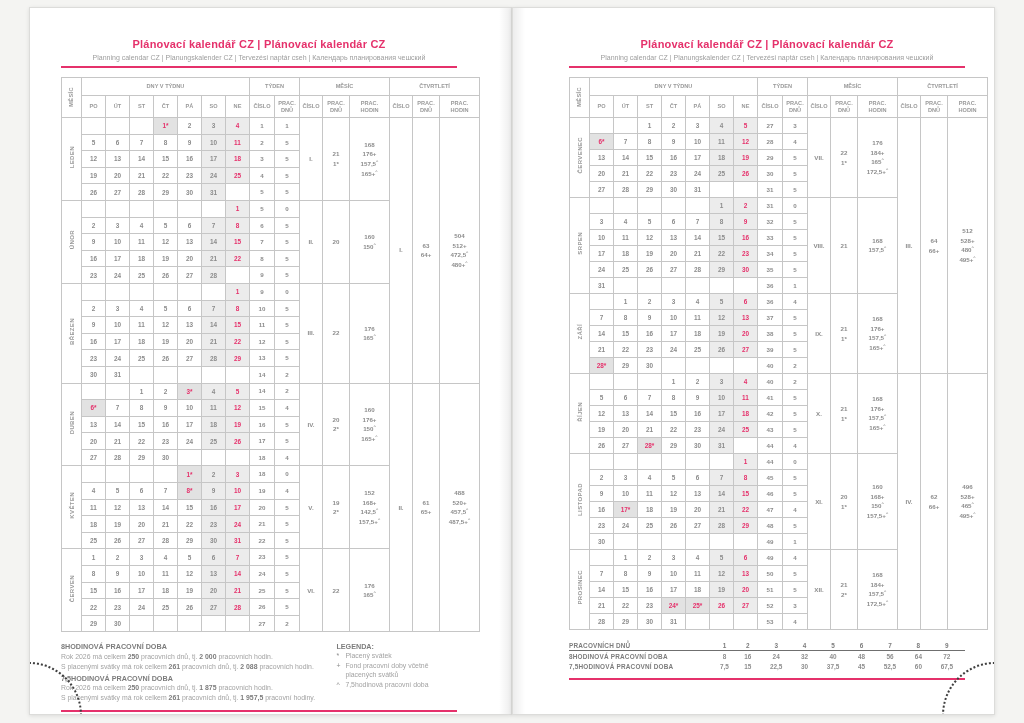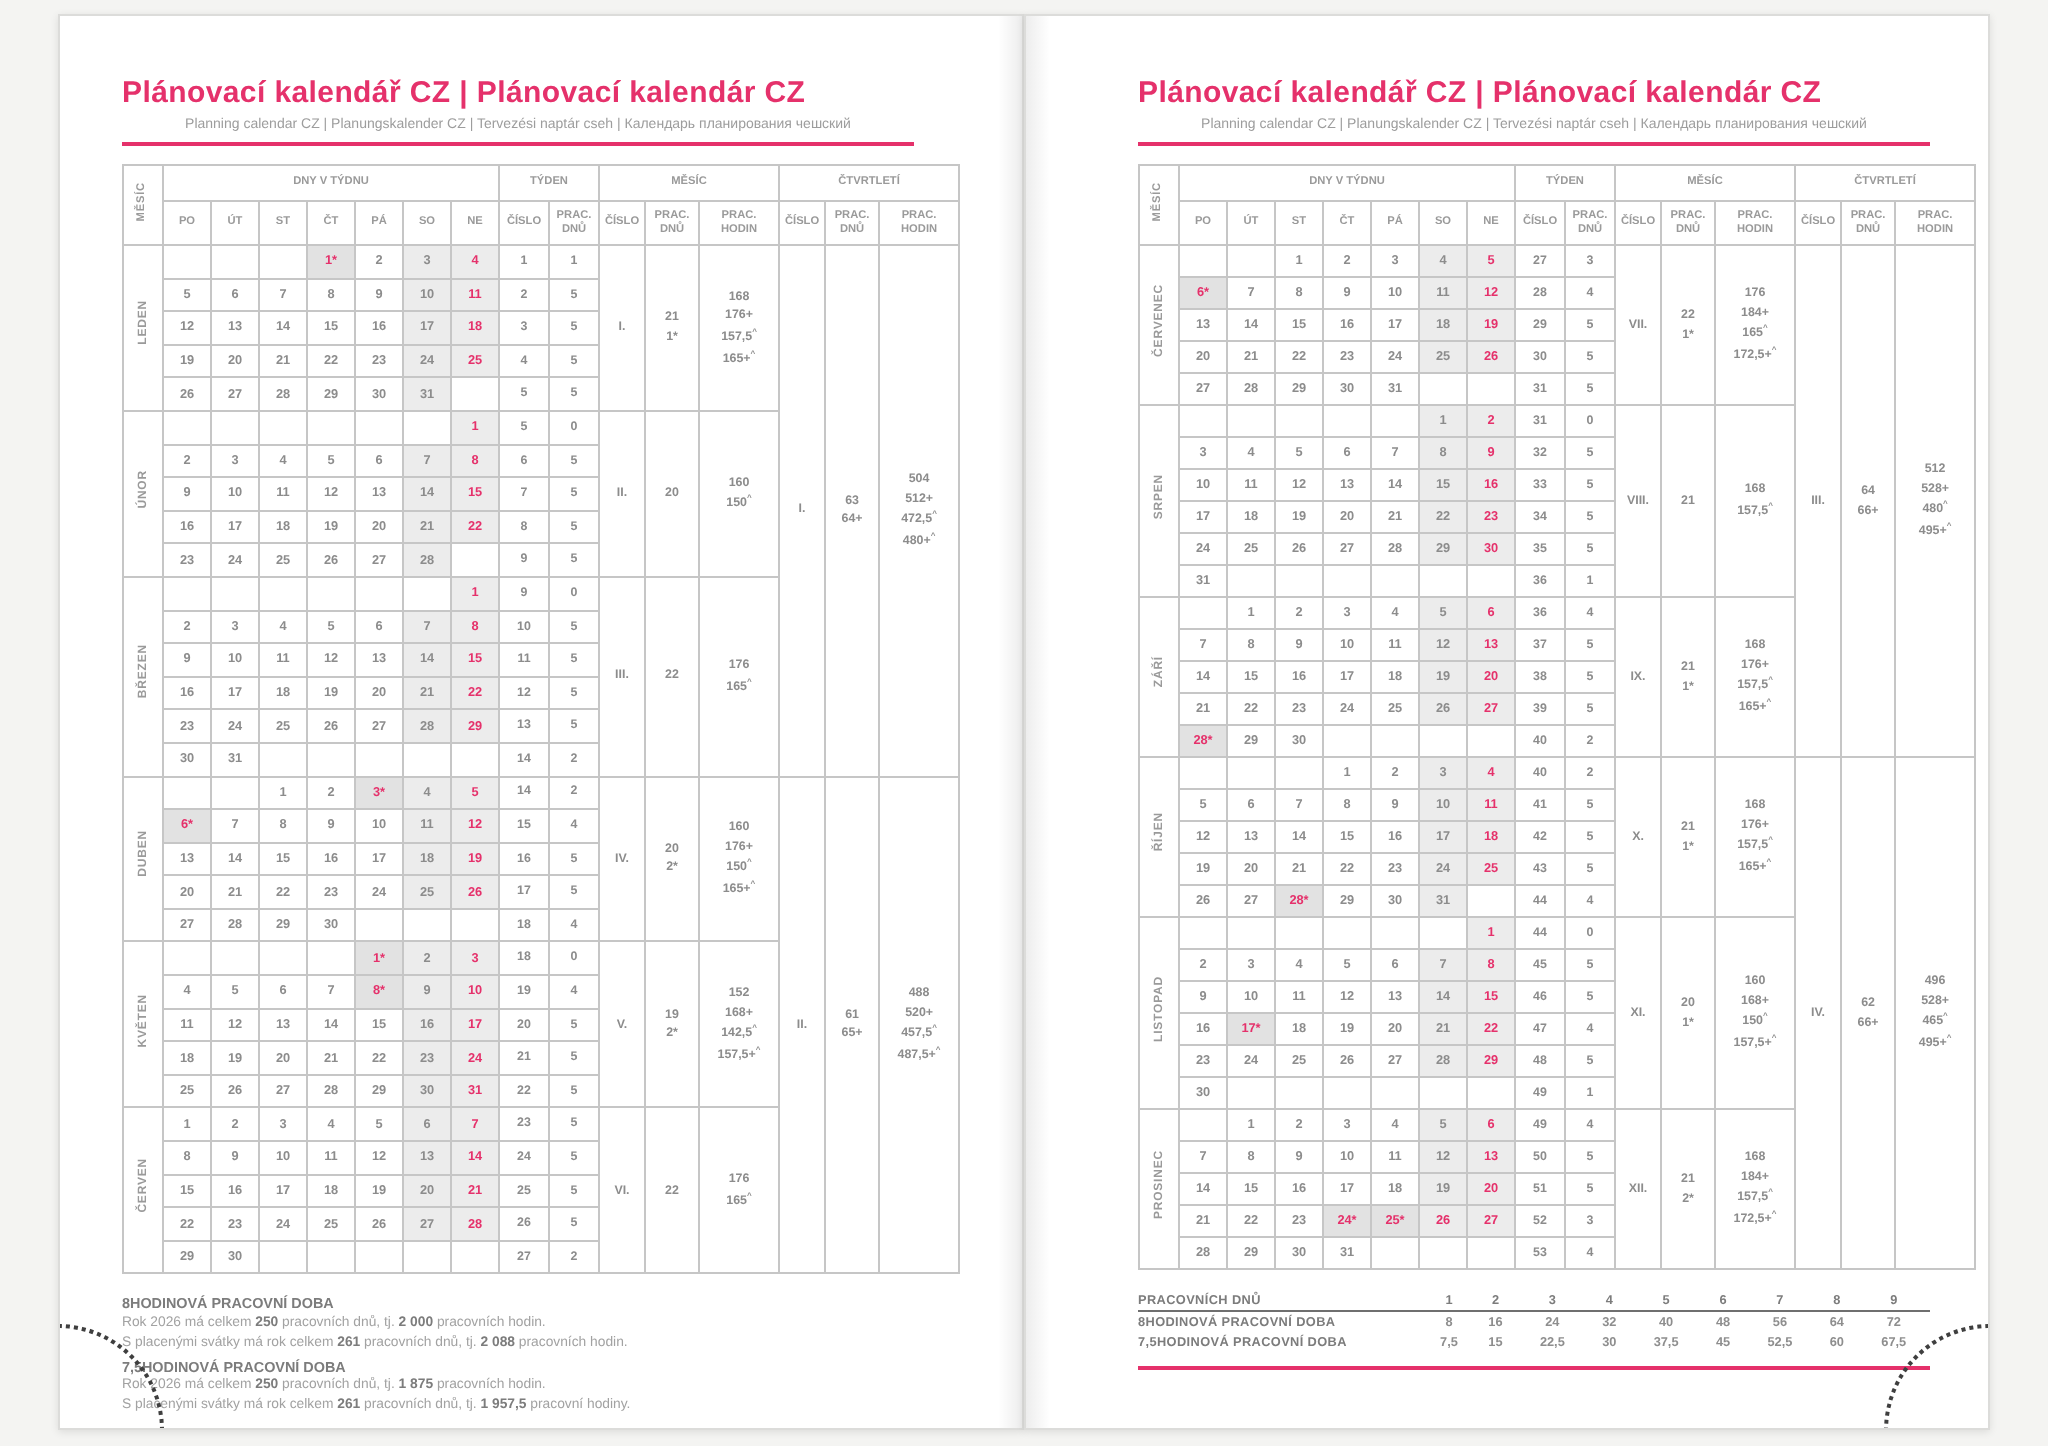--- a/index.html
+++ b/index.html
@@ -5,21 +5,21 @@
   html,body{margin:0;padding:0}
   body{width:1024px;height:723px;position:relative;background:#f4f4f2;font-family:"Liberation Sans",sans-serif;overflow:hidden}
   .page{position:absolute;top:7px;height:708px;width:483px;background:#fff;border:1px solid #dcdcda;box-shadow:0 1px 4px rgba(0,0,0,.10);overflow:hidden;box-sizing:border-box}
   #pageL{left:29px}
   #pageR{left:512px}
   #pageL::after{content:'';position:absolute;right:0;top:0;bottom:0;width:12px;background:linear-gradient(to left,rgba(0,0,0,.07),rgba(0,0,0,0))}
   #pageR::before{content:'';position:absolute;left:0;top:0;bottom:0;width:12px;background:linear-gradient(to right,rgba(0,0,0,.07),rgba(0,0,0,0))}
   .content{padding-top:30px}
   #pageL .content{margin:0 54px 0 31px}
   #pageR .content{margin:0 29px 0 56px}
-  .title{text-align:left;font-size:15px;font-weight:bold;color:#e5316b;letter-spacing:.2px}
+  .title{text-align:center;font-size:11px;font-weight:bold;color:#e5316b;letter-spacing:.2px}
   .subtitle{text-align:center;font-size:7px;color:#9d9d9d;margin-top:4px}
   .rule{height:2px;background:#e5316b;margin-top:5px}
   table.cal{width:100%;border-collapse:collapse;table-layout:fixed;margin-top:9px}
   table.cal th,table.cal td{border:1px solid #c6c6c6;text-align:center;vertical-align:middle;padding:0;overflow:hidden}
   table.cal thead th{font-size:5.6px;font-weight:bold;color:#9a9a9a;line-height:1.25;padding:2px 0}
   table.cal thead tr:first-child th{height:13px}
   table.cal thead tr:last-child th{height:17px}
   th.mes span{writing-mode:vertical-rl;transform:rotate(180deg);display:inline-block;letter-spacing:.4px}
   th.ne-h{color:#e5316b}
   td.d{font-size:6.4px;color:#8c8c8c;height:15px;font-weight:bold}
@@ -484,20 +484,37 @@
         <div id="l8">
             <div class="fline">Rok 2026 má celkem <b>250</b> pracovních dnů, tj. <b>2 000</b> pracovních hodin.</div>
             <div class="fline">S placenými svátky má rok celkem <b>261</b> pracovních dnů, tj. <b>2 088</b> pracovních hodin.</div>
           </div>
         <div class="ftitle">7,5HODINOVÁ PRACOVNÍ DOBA</div>
         <div id="l75">
             <div class="fline">Rok 2026 má celkem <b>250</b> pracovních dnů, tj. <b>1 875</b> pracovních hodin.</div>
             <div class="fline">S placenými svátky má rok celkem <b>261</b> pracovních dnů, tj. <b>1 957,5</b> pracovní hodiny.</div>
           </div>
       </div>
+      <div class="leg">
+        <div class="ftitle">LEGENDA:</div>
+        <div id="legendItems">
+            <div class="legitem">
+              <span class="sym">*</span>
+              <span>Placený svátek</span>
+            </div>
+            <div class="legitem">
+              <span class="sym">+</span>
+              <span>Fond pracovní doby včetně placených svátků</span>
+            </div>
+            <div class="legitem">
+              <span class="sym">^</span>
+              <span>7,5hodinová pracovní doba</span>
+            </div>
+          </div>
+      </div>
     </div>
     <div class="rule bottom"></div>
   </div>
   <div class="corner"></div>
 </div>
 
 <div class="page" id="pageR">
   <div class="content">
     <div class="title">Plánovací kalendář CZ | Plánovací kalendár CZ</div>
     <div class="subtitle">Planning calendar CZ | Planungskalender CZ | Tervezési naptár cseh | Календарь планирования чешский</div>

